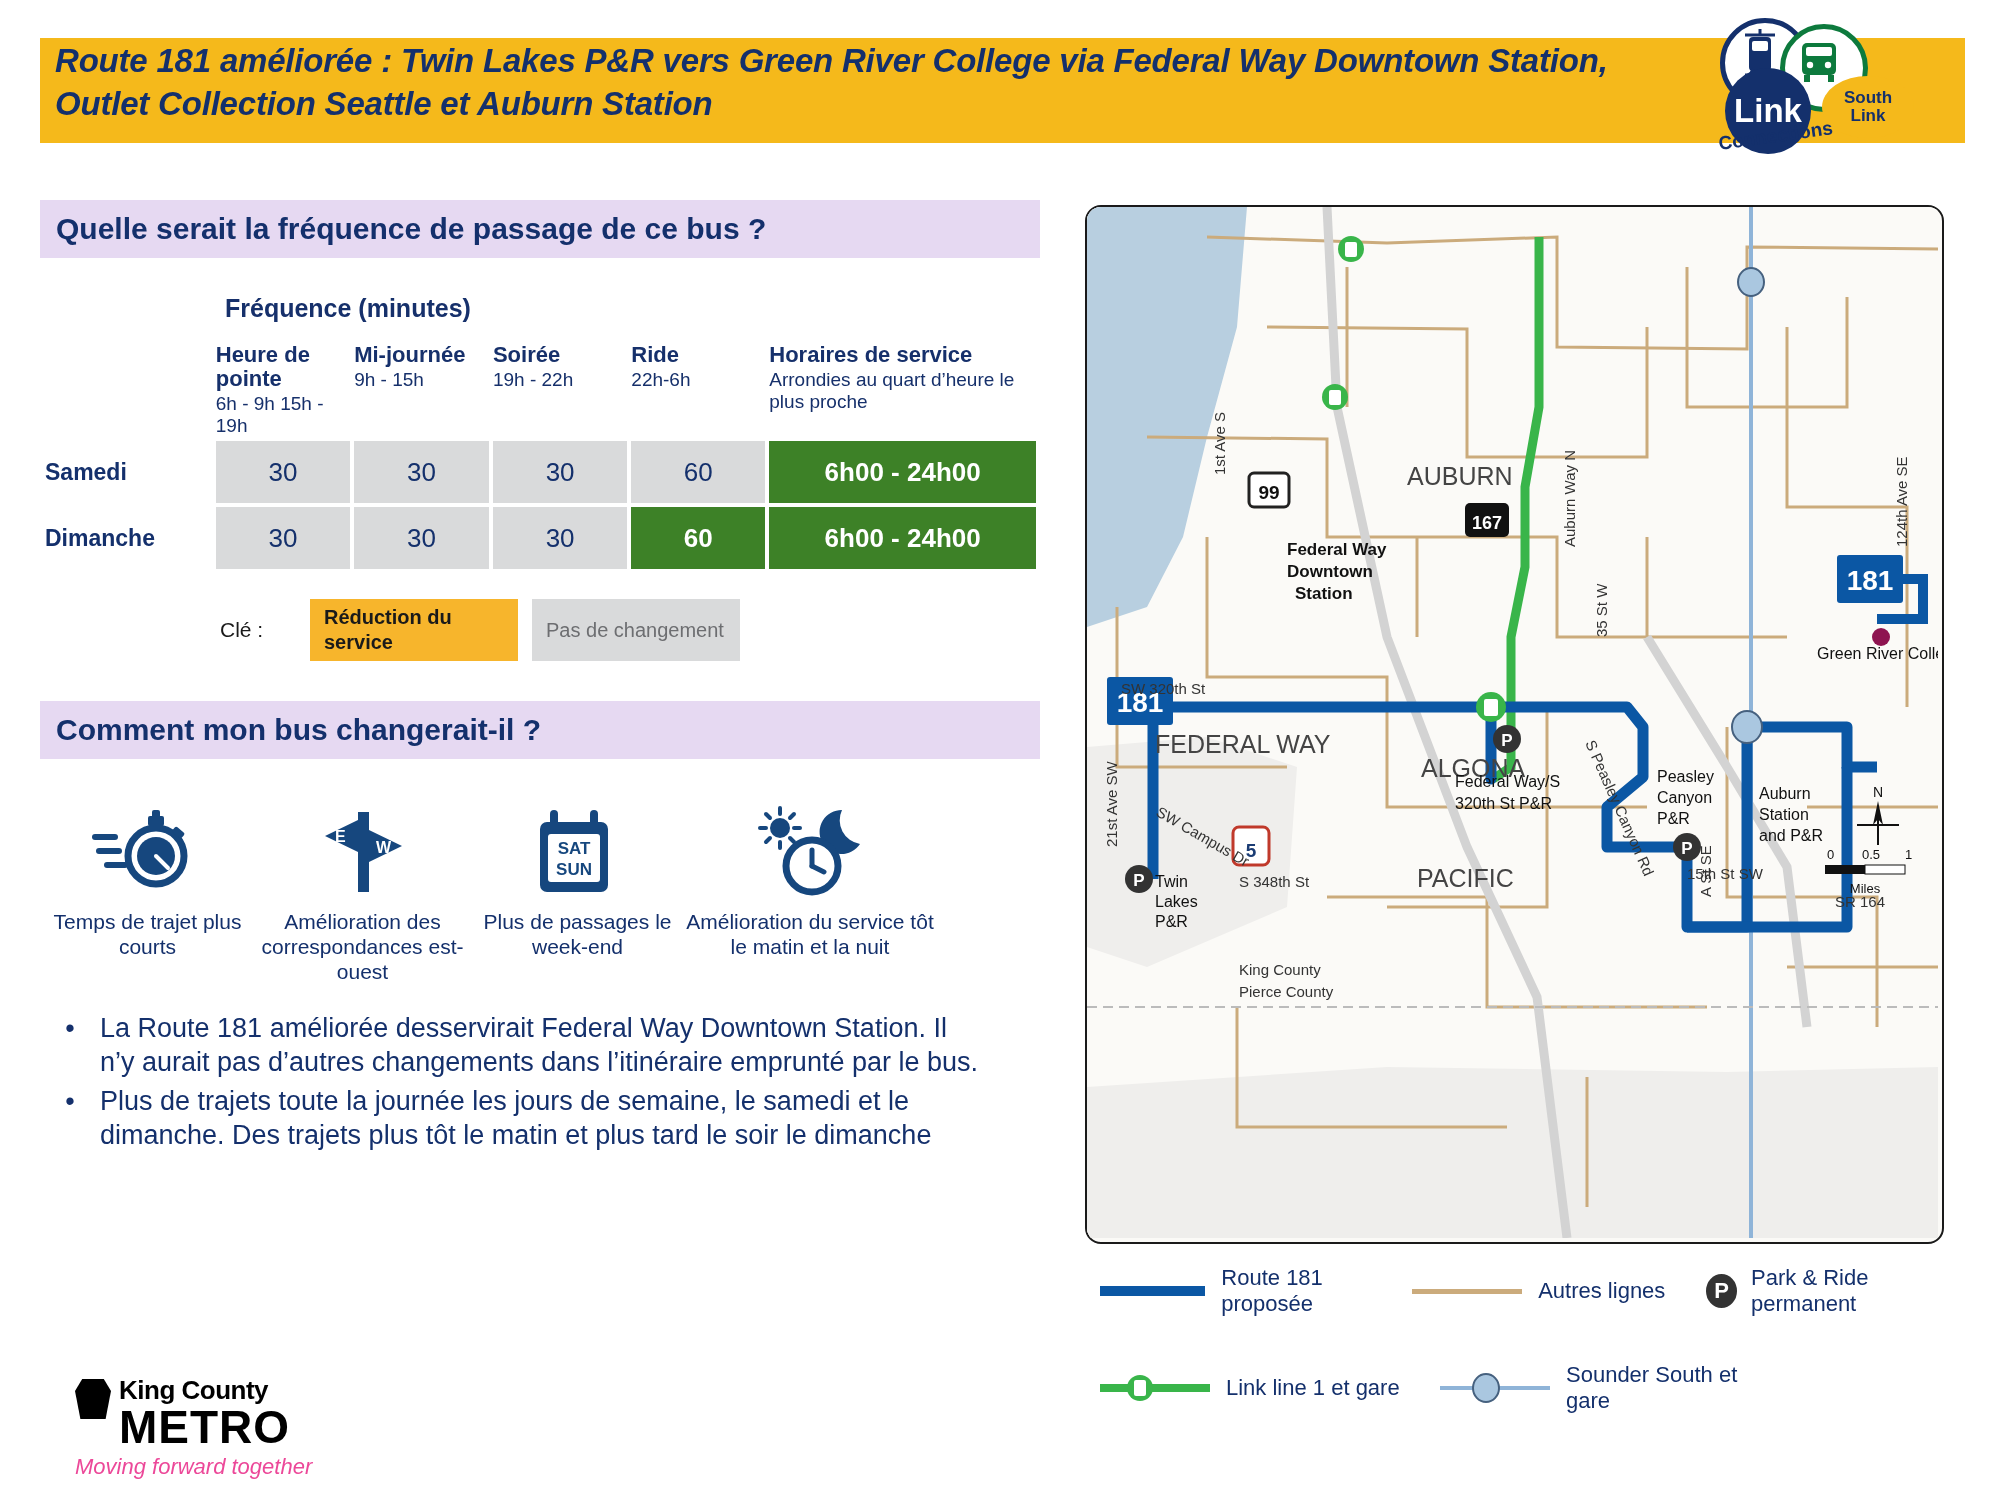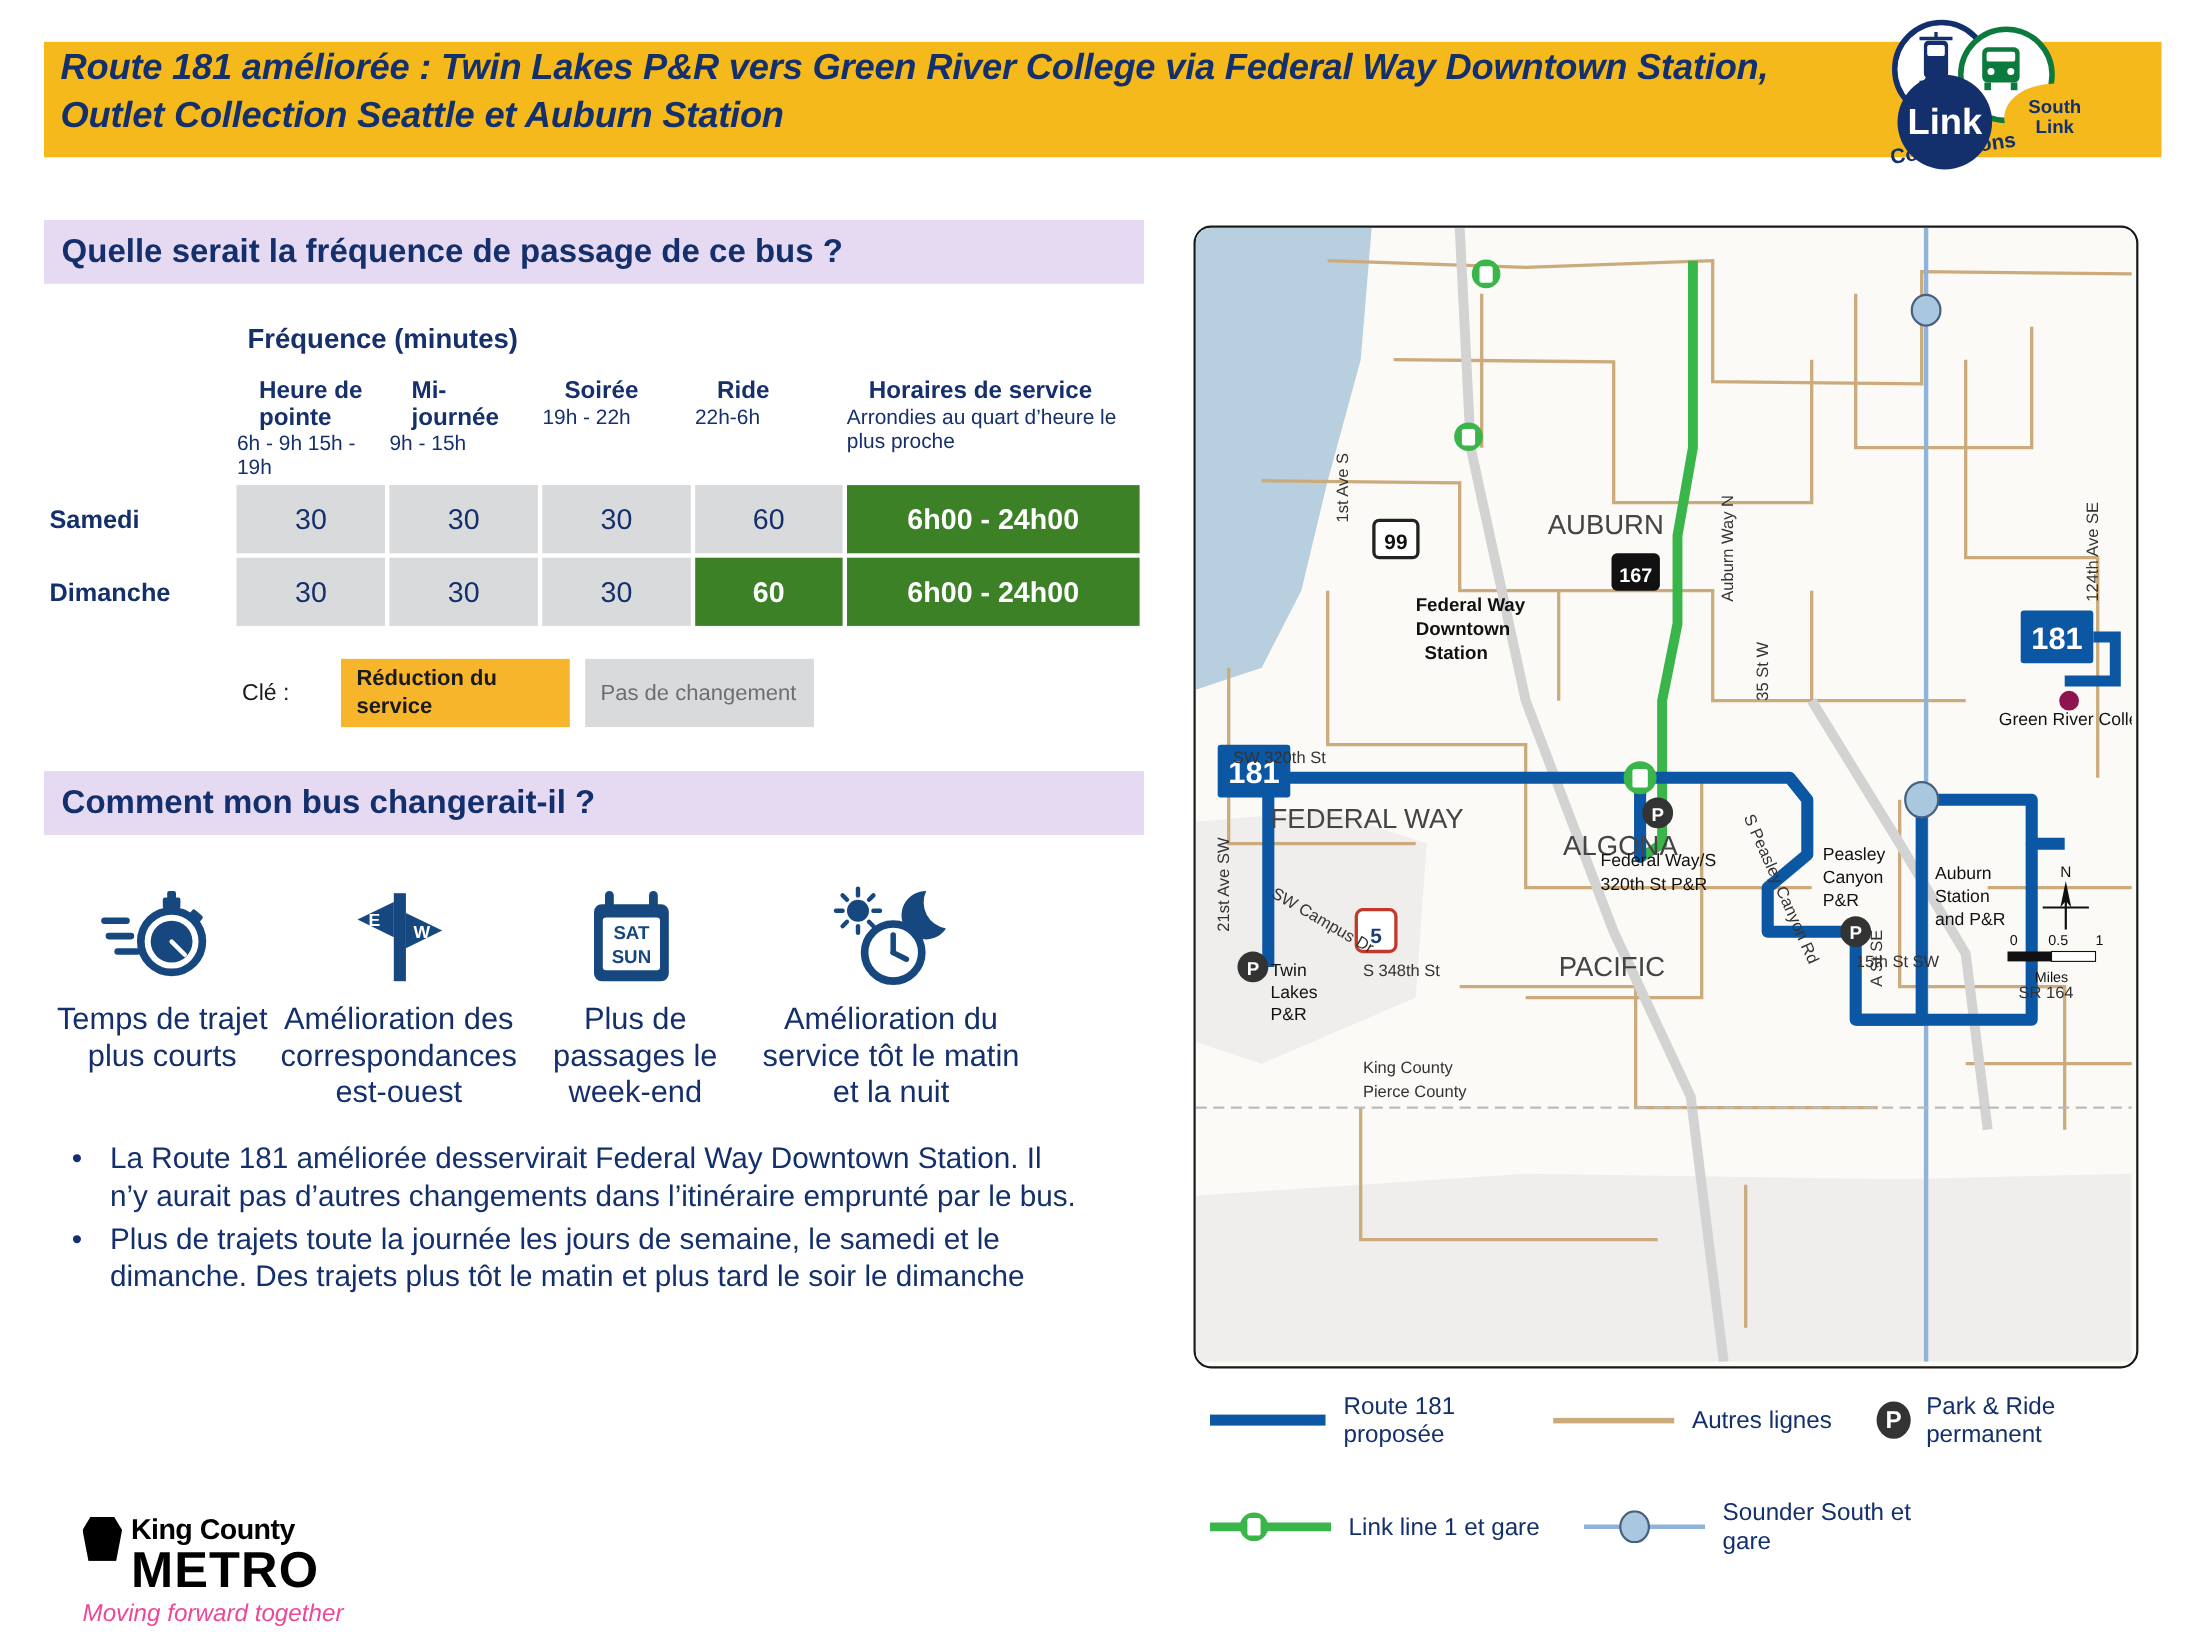--- a/index.html
+++ b/index.html
@@ -46,21 +46,21 @@
   .section-band{
     background:#e6d9f2;color:#14306c;font-size:30px;font-weight:bold;
     padding:12px 16px;box-sizing:border-box;width:1000px;
   }
   #freq-title{margin-left:185px;margin-top:36px;font-size:25px;font-weight:bold;}
   
   #freq-table{margin-top:16px;width:1000px;border-collapse:separate;border-spacing:4px 4px;}
   #freq-table th{
     vertical-align:top;text-align:left;padding:0 6px 0 0;font-weight:normal;
   }
-  .th-main{font-size:22px;font-weight:bold;display:block;line-height:1.1;margin-left:20px;}
+  .th-main{font-size:22px;font-weight:bold;display:block;line-height:1.1;}
   .th-sub{font-size:19px;font-weight:normal;display:block;line-height:1.15;margin-top:2px;}
   .rowlabel{
     font-size:23px;font-weight:bold;color:#14306c;width:160px;
     vertical-align:middle;line-height:1.15;padding-right:8px;
   }
   #freq-table td.cell{
     text-align:center;font-size:26px;height:60px;vertical-align:middle;
   }
   .cell-green{background:#3d8127;color:#ffffff;font-weight:bold;}
   .cell-grey{background:#d9dadb;color:#14306c;font-weight:normal;}
@@ -76,21 +76,21 @@
     margin-right:14px;
   }
   .key-green{background:#3d8127;color:#fff;}
   .key-yellow{background:#f7b52c;color:#1a1a1a;}
   .key-grey{background:#d9dadb;color:#6d6e71;font-weight:normal;}
   
   #icons-row{margin-top:40px;display:flex;}
   .icon-item{width:215px;text-align:center;}
   .icon-item.wide{width:250px;}
   .icon-art{height:100px;display:flex;align-items:flex-end;justify-content:center;}
-  .icon-caption{font-size:28px;line-height:1.2;color:#14306c;margin-top:10px;}
+  .icon-caption{font-size:21px;line-height:1.2;color:#14306c;margin-top:10px;}
   
   #bullets{margin-top:26px;font-size:27px;line-height:1.28;color:#14306c;}
   .bullet{display:flex;margin-bottom:4px;}
   .bullet-dot{width:60px;text-align:center;font-size:27px;line-height:1.28;}
   .bullet-text{width:880px;}
   
   #metro-logo{position:absolute;left:75px;top:1375px;width:330px;}
   #metro-kc{font-size:26px;font-weight:bold;color:#000;letter-spacing:-0.5px;}
   #metro-word{font-size:46px;font-weight:bold;color:#000;letter-spacing:1px;line-height:0.95;}
   #metro-tag{font-size:22px;font-style:italic;color:#ec4899;margin-top:4px;}

